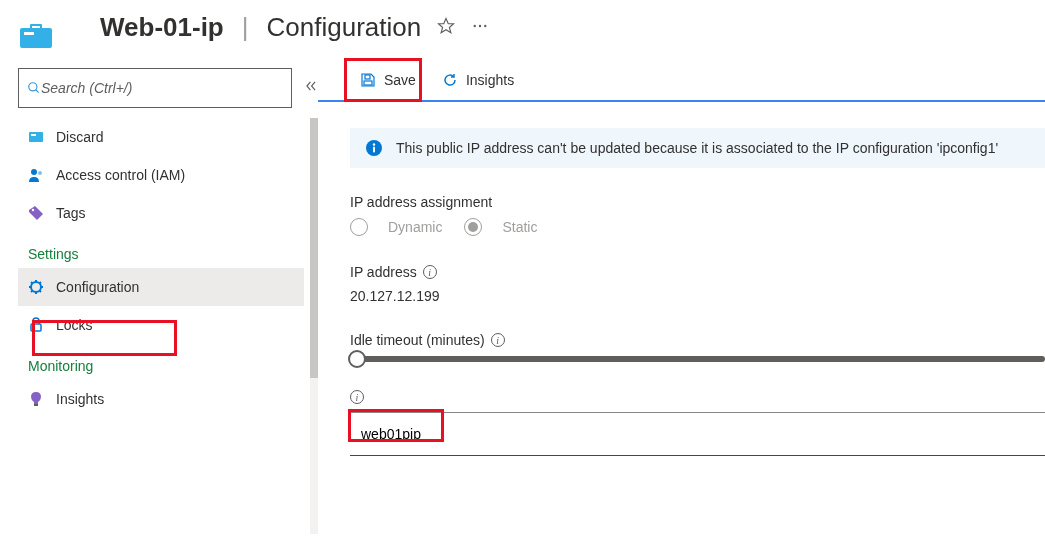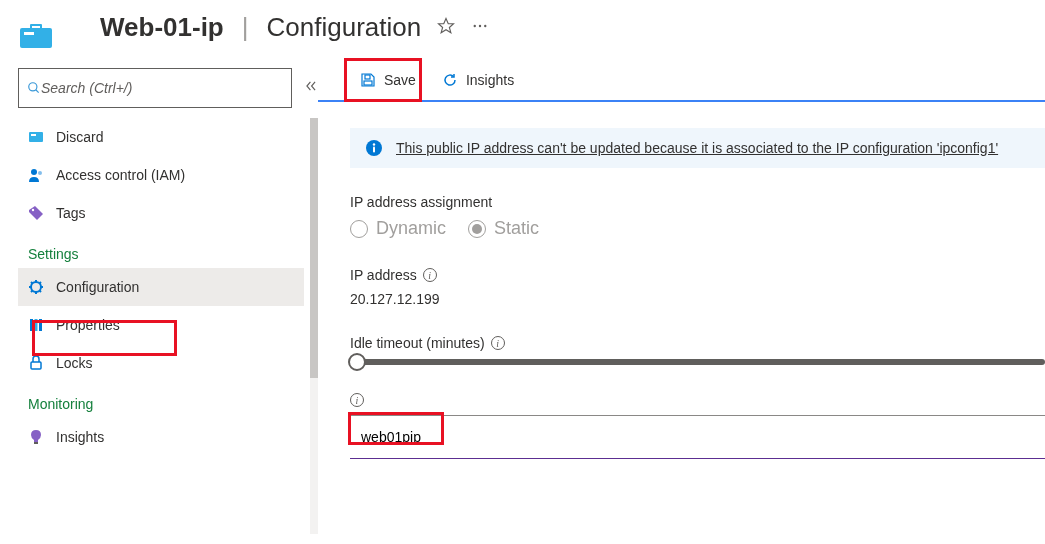--- a/index.html
+++ b/index.html
@@ -39,26 +39,26 @@
   .red-box-nav { position: absolute; border: 3px solid #e81123; width: 145px; height: 36px; left: 14px; top: 202px; pointer-events: none; }
 
   
   .main { flex: 1; position: relative; padding: 0 0 0 0; }
   .toolbar { display: flex; align-items: center; height: 42px; border-bottom: 2px solid #3b82f6; padding-left: 32px; gap: 6px; position: relative; }
   .tool-btn { display: flex; align-items: center; gap: 8px; height: 34px; padding: 0 10px; font-size: 14px; cursor: pointer; color: #323130; }
   .tool-btn svg { width: 16px; height: 16px; }
   .red-box-save { position: absolute; border: 3px solid #e81123; left: 26px; top: -2px; width: 78px; height: 44px; pointer-events: none; }
 
   .content { padding: 26px 0 0 32px; }
-  .info-banner { background: #eff6fc; display: flex; align-items: center; gap: 14px; padding: 12px 16px; font-size: 14px; color: #323130; margin-bottom: 26px; width: 695px; text-decoration: underline; }
+  .info-banner { background: #eff6fc; display: flex; align-items: center; gap: 14px; padding: 12px 16px; font-size: 14px; color: #323130; margin-bottom: 26px; width: 695px; }
   .info-banner svg { flex-shrink: 0; }
 
   .field-label { font-size: 14px; color: #323130; margin-bottom: 8px; display: flex; align-items: center; gap: 6px; }
   .radio-row { display: flex; gap: 22px; margin-bottom: 28px; }
-  .radio-opt { display: flex; align-items: center; gap: 8px; font-size: 18px; color: #a19f9d; cursor: not-allowed; }
+  .radio-opt { display: flex; align-items: center; gap: 20px; font-size: 14px; color: #a19f9d; cursor: not-allowed; }
   .radio-circle { width: 18px; height: 18px; border: 1px solid #a19f9d; border-radius: 50%; display:flex; align-items:center; justify-content:center; }
   .radio-circle.checked::after { content:''; width:10px; height:10px; background:#a19f9d; border-radius:50%; }
 
   .ip-value { font-size: 14px; color: #323130; margin-bottom: 28px; }
 
   .slider-wrap { display:flex; align-items:center; margin-bottom: 28px; width: 695px; }
   .slider-track { height: 6px; background: #605e5c; border-radius: 3px; flex:1; position:relative; }
   .slider-thumb { width:18px; height:18px; background:#fff; border:2px solid #605e5c; border-radius:50%; position:absolute; left:-2px; top:50%; transform:translateY(-50%); }
 
   .dns-input-wrap { position: relative; width: 695px; }
@@ -154,30 +154,20 @@
       <div class="nav-section">Settings</div>
 
       <div class="nav-item selected">
         <span class="nav-icon">
             <svg viewBox="0 0 16 16" width="16" height="16">
               <circle cx="8" cy="8" r="5" fill="none" stroke="#0078d4" stroke-width="2"></circle>
               <path d="M8 1 L8 3 M8 13 L8 15 M1 8 L3 8 M13 8 L15 8 M3 3 L4.5 4.5 M11.5 11.5 L13 13 M13 3 L11.5 4.5 M4.5 11.5 L3 13" stroke="#0078d4" stroke-width="2"></path>
             </svg>
           </span>
         <span>Configuration</span>
-      </div>
-      <div class="nav-item">
-        <span class="nav-icon">
-            <svg viewBox="0 0 16 16" width="16" height="16">
-              <rect x="2" y="2" width="3" height="12" fill="#0078d4"></rect>
-              <rect x="6.5" y="2" width="3" height="12" fill="#32b0e7"></rect>
-              <rect x="11" y="2" width="3" height="12" fill="#0078d4"></rect>
-            </svg>
-          </span>
-        <span>Properties</span>
       </div>
       <div class="nav-item">
         <span class="nav-icon">
             <svg viewBox="0 0 16 16" width="16" height="16">
               <rect x="3" y="7" width="10" height="7" rx="1" fill="none" stroke="#0078d4" stroke-width="1.5"></rect>
               <path d="M5 7 L5 4 Q5 1 8 1 Q11 1 11 4 L11 7" fill="none" stroke="#0078d4" stroke-width="1.5"></path>
             </svg>
           </span>
         <span>Locks</span>
       </div>

